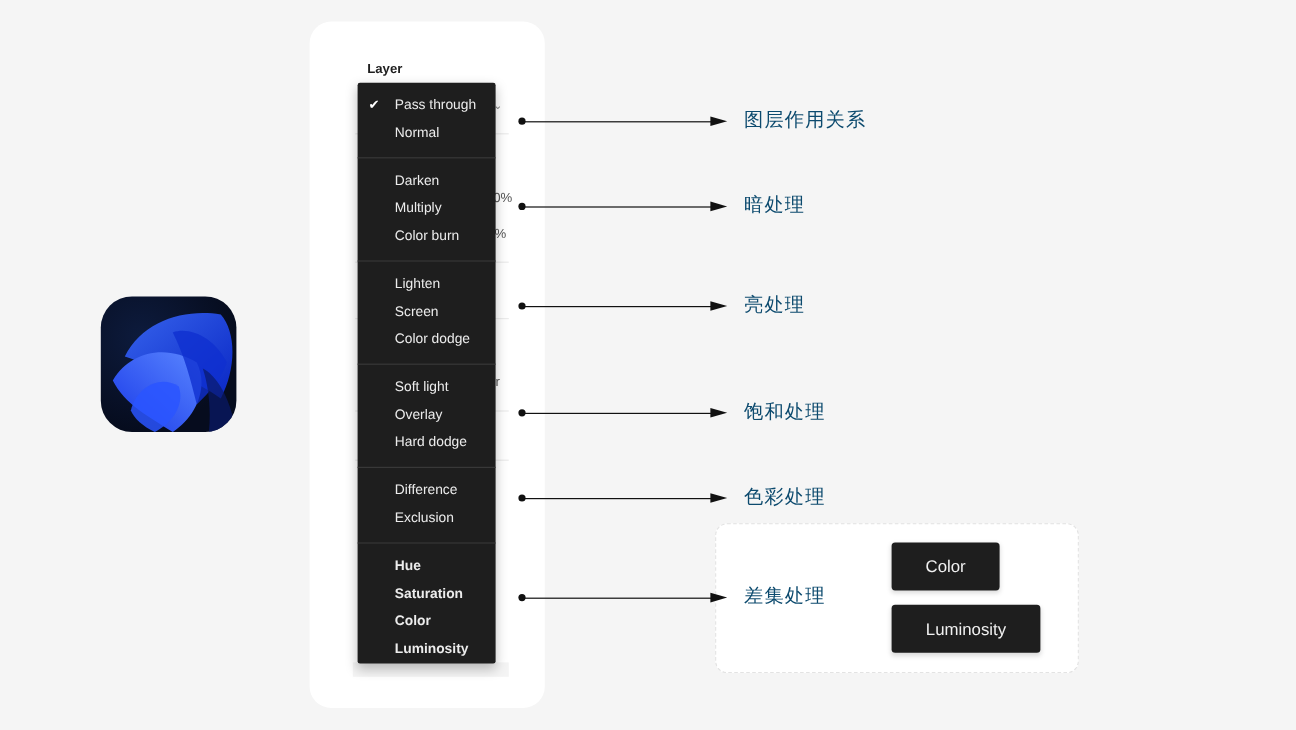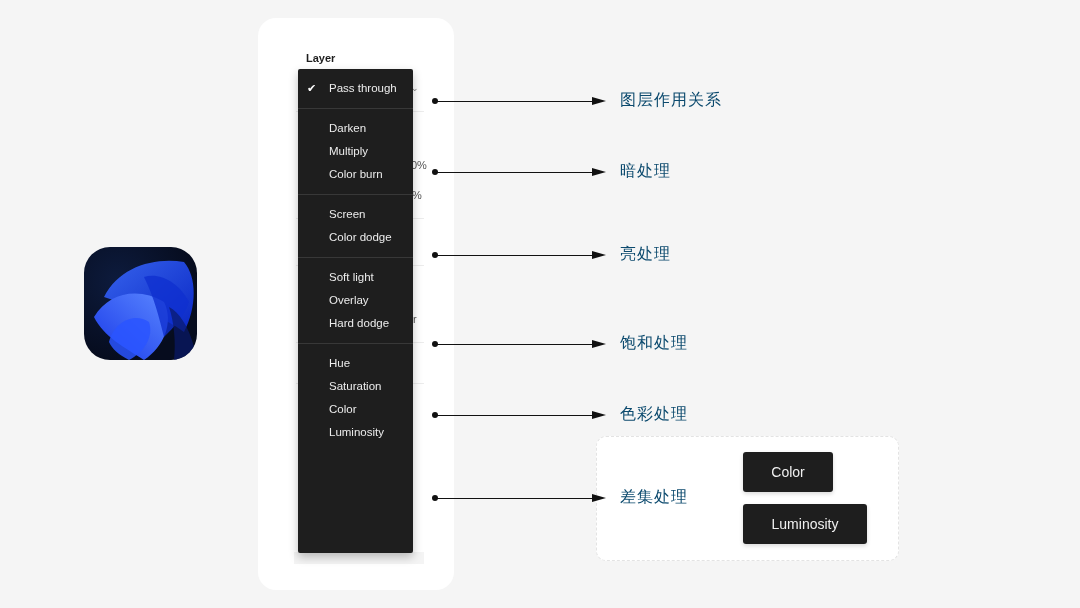--- a/index.html
+++ b/index.html
@@ -27,21 +27,21 @@
     .bg-chevron { position: absolute; left: 411px; top: 83px; font-size: 9px; color: #888; }
     .bg-footer { position: absolute; left: 294px; top: 552px; width: 130px; height: 12px; background: #f4f4f4; }
     .menu {
       position: absolute; left: 298px; top: 69px; width: 115px; height: 484px;
       background: #1e1e1e; border-radius: 2px;
       box-shadow: 0 4px 10px rgba(0,0,0,0.25);
       padding-top: 8px;
     }
     .menu-group { border-bottom: 1px solid #383838; padding: 0 0 8px 0; }
     .menu-group + .menu-group { padding-top: 8px; }
-    .menu-group:last-child { border-bottom: none; }
+    .menu-group:last-child { border-bottom: none; font-weight: bold; }
     .menu-item {
       position: relative; height: 23px; line-height: 23px; padding-left: 31px;
       font-size: 11.5px; color: #ececec; cursor: pointer; white-space: nowrap;
     }
     .menu-item .check {
       position: absolute; left: 9px; top: 0; font-size: 11px; color: #ffffff;
     }
     .connector { position: absolute; left: 432px; height: 10px; }
     .connector .dot {
       position: absolute; left: 0; top: 2px; width: 6px; height: 6px; border-radius: 50%; background: #111;
@@ -97,34 +97,42 @@
 <div class="bg-frag" style="left:412px; top:189px">%</div>
 <div class="bg-frag" style="left:413px; top:313px">r</div>
 <div class="bg-footer"></div>
 
 <div class="menu">
   <div class="menu-group">
     <div class="menu-item">
       <span class="check">✔</span>
       <span>Pass through</span>
     </div>
+    <div class="menu-item">
+      <span>Normal</span>
+    </div>
   </div>
   <div class="menu-group">
     <div class="menu-item"><span>Darken</span></div>
     <div class="menu-item"><span>Multiply</span></div>
     <div class="menu-item"><span>Color burn</span></div>
   </div>
   <div class="menu-group">
+    <div class="menu-item"><span>Lighten</span></div>
     <div class="menu-item"><span>Screen</span></div>
     <div class="menu-item"><span>Color dodge</span></div>
   </div>
   <div class="menu-group">
     <div class="menu-item"><span>Soft light</span></div>
     <div class="menu-item"><span>Overlay</span></div>
     <div class="menu-item"><span>Hard dodge</span></div>
+  </div>
+  <div class="menu-group">
+    <div class="menu-item"><span>Difference</span></div>
+    <div class="menu-item"><span>Exclusion</span></div>
   </div>
   <div class="menu-group">
     <div class="menu-item"><span>Hue</span></div>
     <div class="menu-item"><span>Saturation</span></div>
     <div class="menu-item"><span>Color</span></div>
     <div class="menu-item"><span>Luminosity</span></div>
   </div>
 </div>
 
 <div class="connector" style="top:96px">

